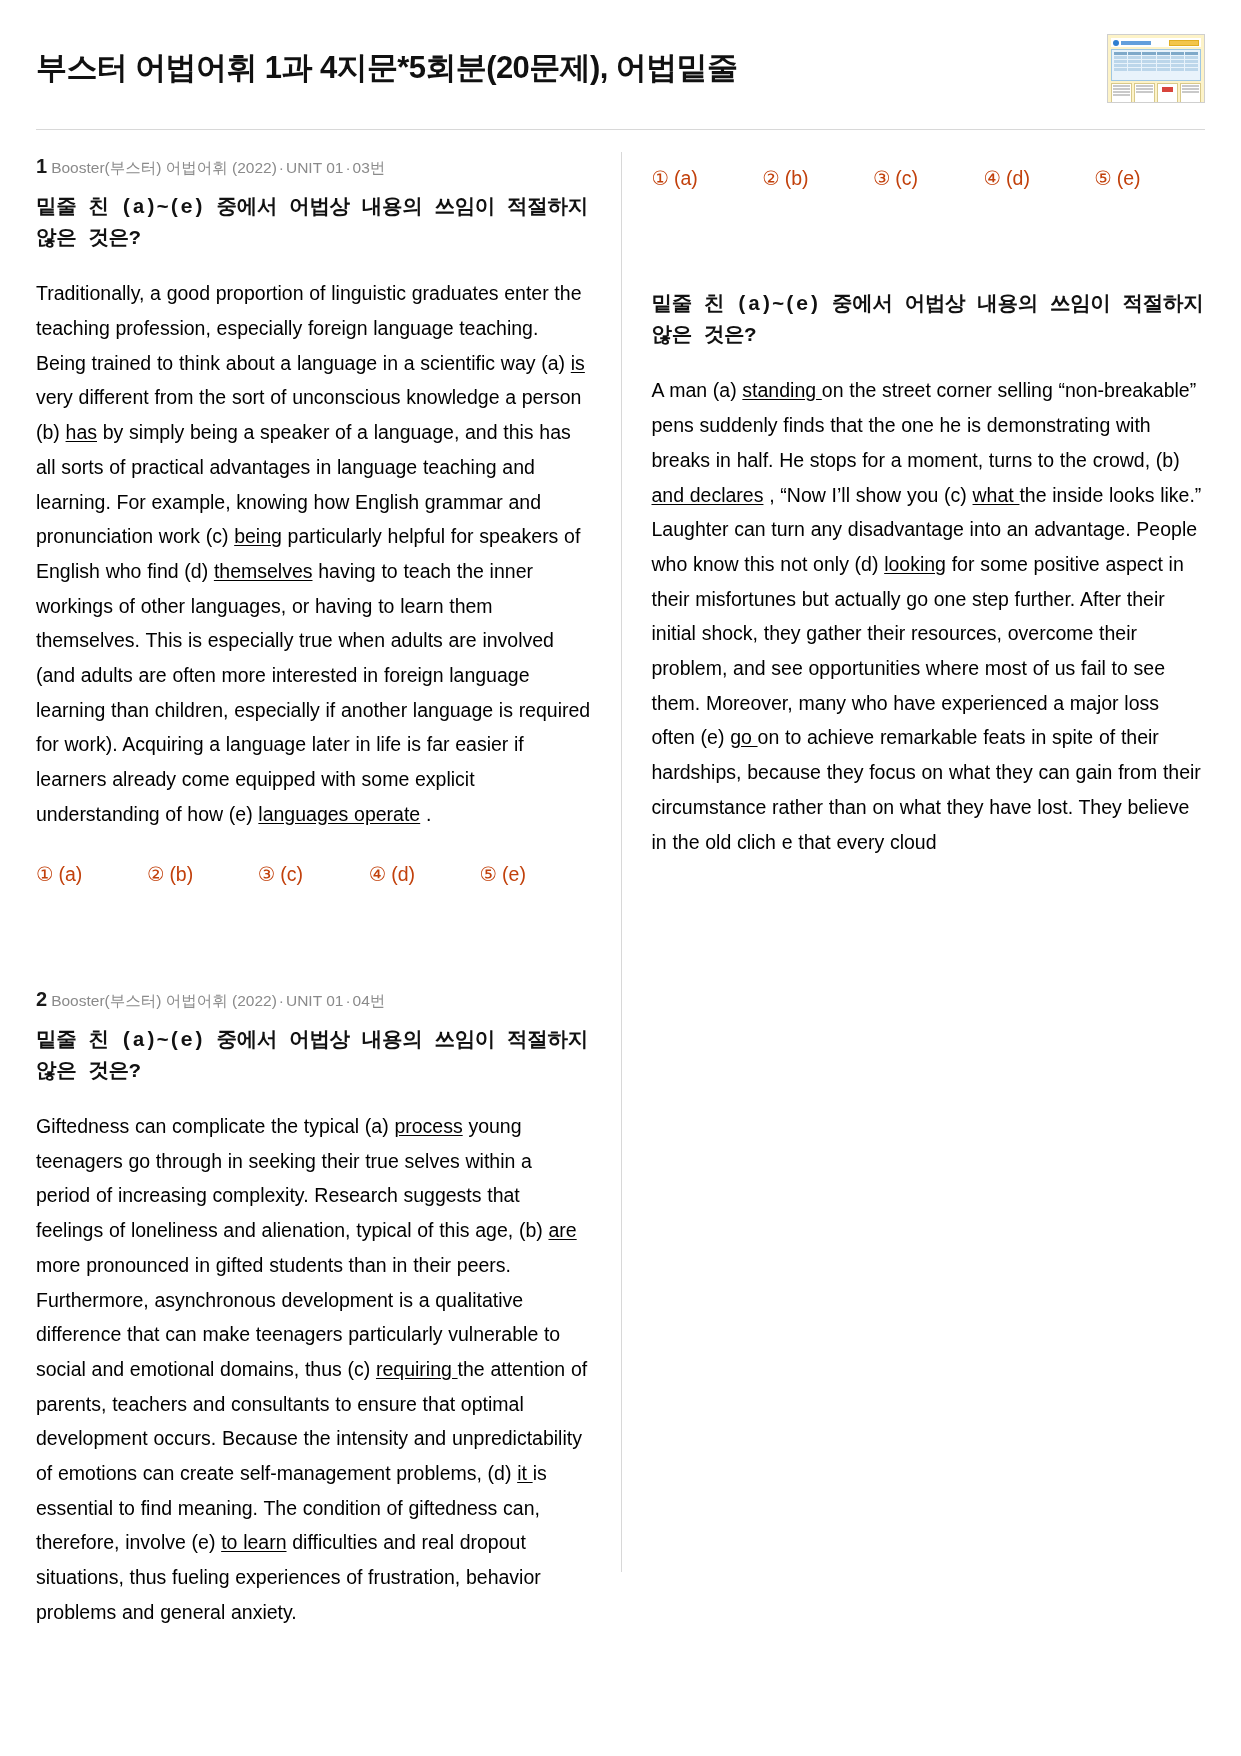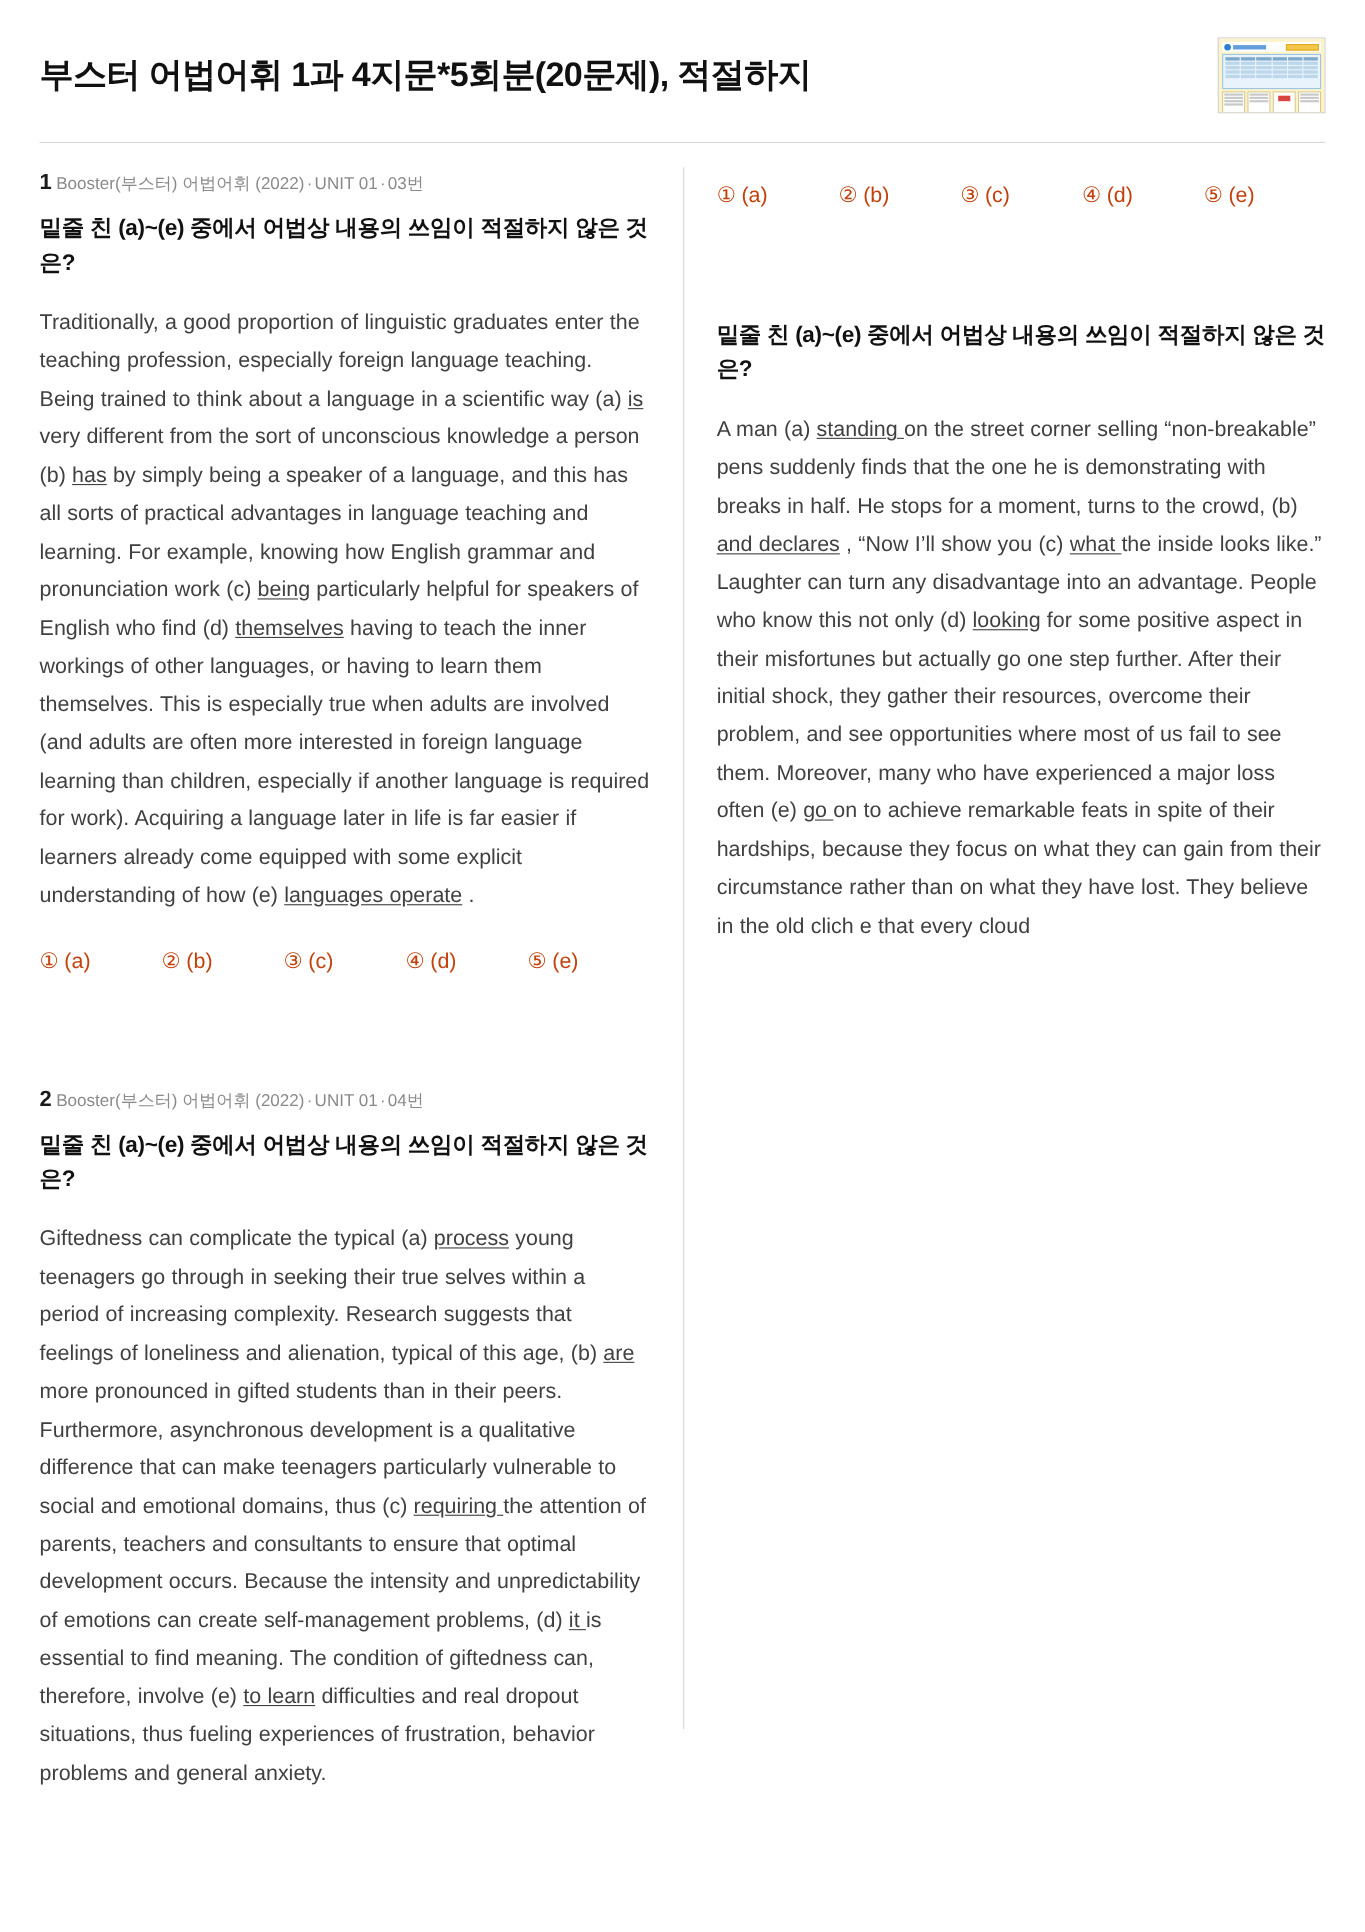--- a/index.html
+++ b/index.html
@@ -127,25 +127,26 @@
     margin-right: 4px;
   }
   .qmeta .dot { padding: 0 2px; }
   .qprompt {
     font-size: 20.5px;
     font-weight: 700;
     line-height: 1.52;
     color: #111111;
     margin: 0 0 22px 0;
     letter-spacing: -0.3px;
+    font-family: Liberation Mono, monospace;
   }
   .passage {
     font-size: 19.5px;
     line-height: 1.78;
-    color: #404040;
+    color: #000000;
     margin: 0 0 26px 0;
     text-align: left;
     word-spacing: .3px;
   }
   .passage u {
     text-decoration: underline;
     text-underline-offset: 2px;
   }
   .choices {
     display: flex;
@@ -161,21 +162,21 @@
   }
   .choice .mark { margin-right: 5px; }
   .spacer-lg { height: 78px; }
 </style>
 </head>
 <body>
 
 <div class="page">
 
   <div class="doc-header">
-    <h1 class="doc-title">부스터 어법어휘 1과 4지문*5회분(20문제), 적절하지</h1>
+    <h1 class="doc-title">부스터 어법어휘 1과 4지문*5회분(20문제), 어법밑줄</h1>
     <div class="thumb">
       <div class="t-inner">
         <div class="t-band">
           <span class="t-logo"></span>
           <span class="t-logo-text"></span>
           <span class="t-tag"></span>
         </div>
         <div class="t-table">
           <div class="t-row">
               <span class="t-cell dark"></span>

